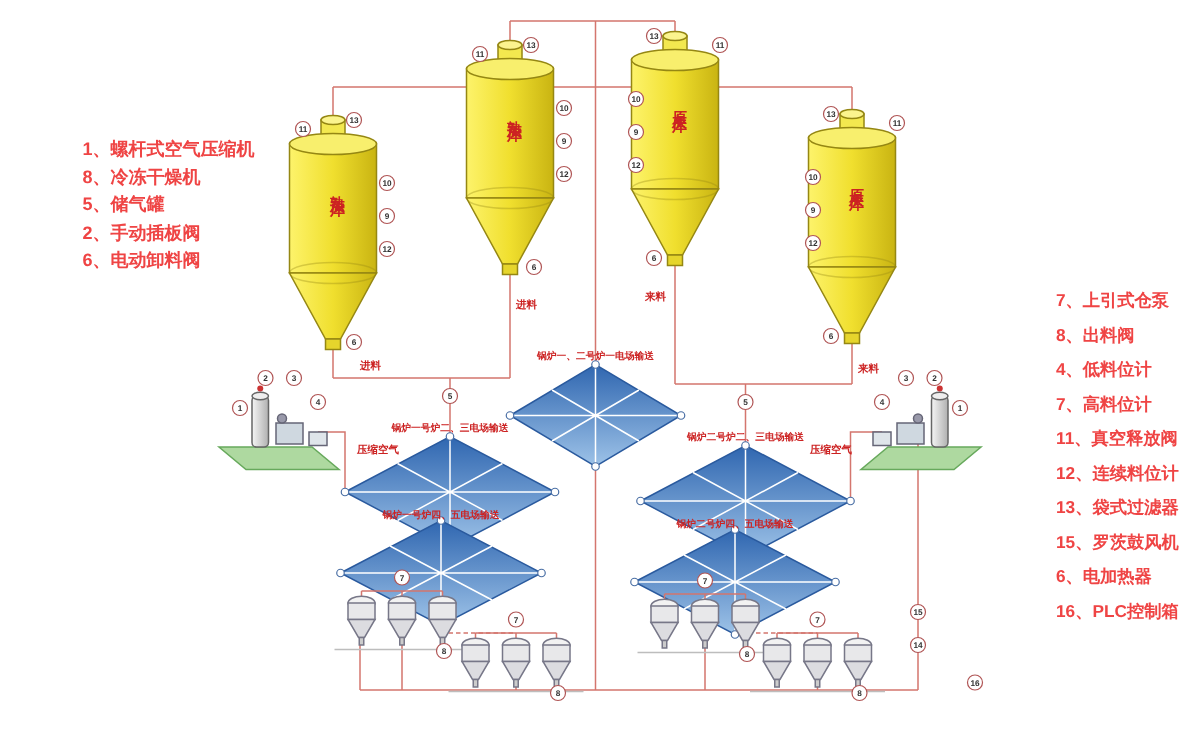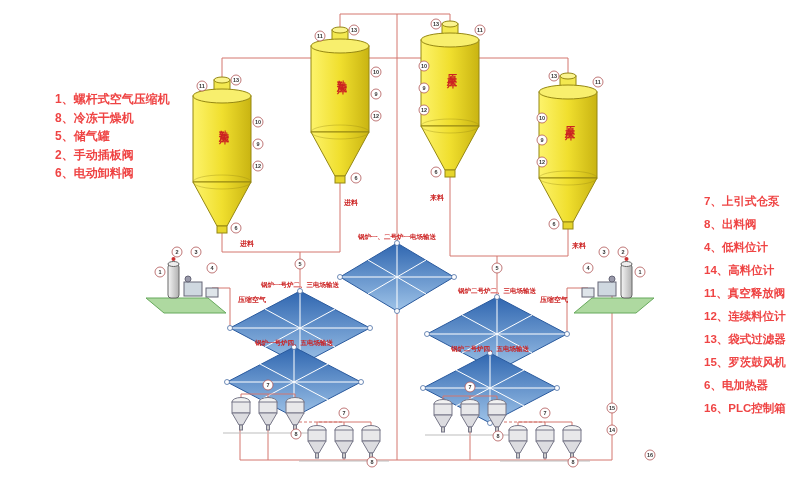--- a/index.html
+++ b/index.html
@@ -404,21 +404,21 @@
     <div>8、冷冻干燥机</div>
     <div>5、储气罐</div>
     <div>2、手动插板阀</div>
     <div>6、电动卸料阀</div>
   </div>
 
   <div class="legend legend-right">
     <div>7、上引式仓泵</div>
     <div>8、出料阀</div>
     <div>4、低料位计</div>
-    <div>14、高料位计</div>
+    <div>7、高料位计</div>
     <div>11、真空释放阀</div>
     <div>12、连续料位计</div>
     <div>13、袋式过滤器</div>
     <div>15、罗茨鼓风机</div>
     <div>6、电加热器</div>
     <div>16、PLC控制箱</div>
   </div>
 
 </div>
 

